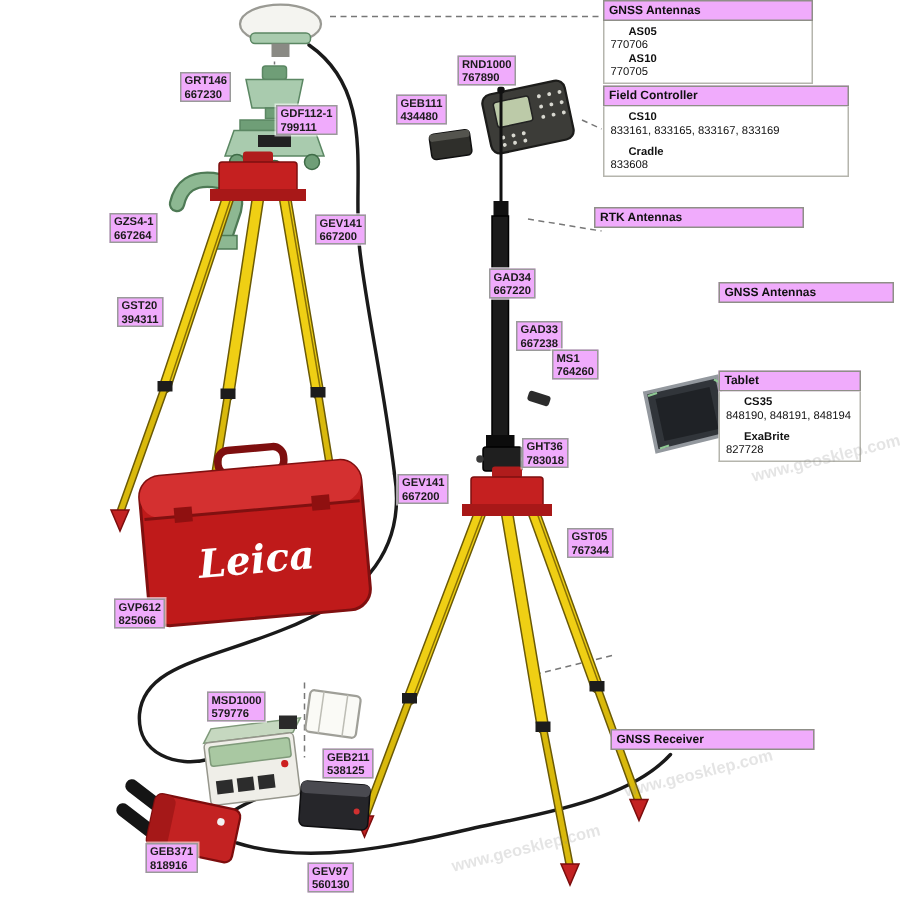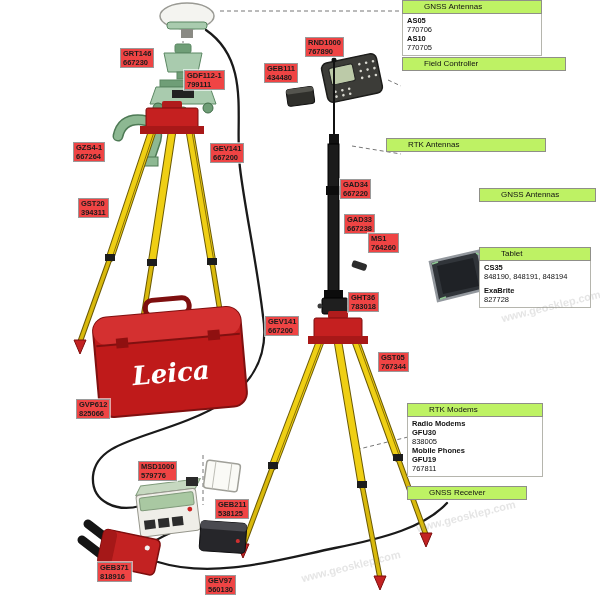--- a/index.html
+++ b/index.html
@@ -1,28 +1,28 @@
 <!DOCTYPE html>
 <html><head>
 <meta charset="utf-8">
 <style>
   html,body{margin:0;padding:0;background:#fff;}
   .stage{position:relative;width:600px;height:600px;overflow:hidden;background:#ffffff;
          font-family:"Liberation Sans",sans-serif;}
   svg.art{position:absolute;left:0;top:0;z-index:1;}
   
-  .plabel{position:absolute;z-index:6;background:#ef4444;border:1px solid #9a9a9a;
+  .plabel{position:absolute;z-index:6;background:#f0abfc;border:1px solid #9a9a9a;
           padding:0 2px;font-size:7.5px;font-weight:bold;line-height:9px;color:#1b1b1b;
           white-space:nowrap;box-shadow:0 0 0 1px rgba(255,255,255,.6);}
   
   .infobox{position:absolute;z-index:5;font-size:7.5px;line-height:9px;color:#111;}
-  .ib-h{background:#bef264;border:1px solid #8f8f88;padding:1px 21px;font-size:8px;
-        font-weight:normal;line-height:10px;}
+  .ib-h{background:#f0abfc;border:1px solid #8f8f88;padding:1px 3px;font-size:8px;
+        font-weight:bold;line-height:10px;}
   .ib-b{background:#ffffff;border:1px solid #b5b5ad;border-top:none;padding:2px 4px 3px 4px;}
-  .nm{font-weight:bold;}
+  .nm{font-weight:bold;margin-left:12px;}
   .no{font-weight:normal;}
   .gap{height:5px;}
   .watermark{position:absolute;z-index:9;color:#8a8a8a;opacity:.22;font-size:11px;
              font-weight:bold;transform:rotate(-14deg);white-space:nowrap;pointer-events:none;}
 </style>
 </head>
 <body>
 
 <div class="stage">
 
@@ -245,21 +245,21 @@
       <div>667200</div>
     </div>
   <div class="plabel" style="left:305px;top:37px">
       <div>RND1000</div>
       <div>767890</div>
     </div>
   <div class="plabel" style="left:264px;top:63px">
       <div>GEB111</div>
       <div>434480</div>
     </div>
-  <div class="plabel" style="left:340px;top:179px">
+  <div class="plabel" style="left:326px;top:179px">
       <div>GAD34</div>
       <div>667220</div>
     </div>
   <div class="plabel" style="left:344px;top:214px">
       <div>GAD33</div>
       <div>667238</div>
     </div>
   <div class="plabel" style="left:368px;top:233px">
       <div>MS1</div>
       <div>764260</div>
@@ -302,54 +302,50 @@
     <div class="ib-b">
       <div class="nm">AS05</div>
       <div class="no">770706</div>
       <div class="nm">AS10</div>
       <div class="no">770705</div>
     </div>
   </div>
 
   <div class="infobox" style="left:402px;top:57px;width:164px">
     <div class="ib-h">Field Controller</div>
-  </div>
-
-  <div class="infobox" style="left:386px;top:138px;width:160px">
+    <div class="ib-b">
+      <div class="nm">CS10</div>
+      <div class="no">833161, 833165, 833167, 833169</div>
+      <div class="gap"></div>
+      <div class="nm">Cradle</div>
+      <div class="no">833608</div>
+    </div>
+  </div>
+
+  <div class="infobox" style="left:396px;top:138px;width:140px">
     <div class="ib-h">RTK Antennas</div>
   </div>
 
   <div class="infobox" style="left:479px;top:188px;width:117px">
     <div class="ib-h">GNSS Antennas</div>
   </div>
 
-  <div class="infobox" style="left:479px;top:247px;width:112px">
+  <div class="infobox" style="left:479px;top:247px;width:95px">
     <div class="ib-h">Tablet</div>
     <div class="ib-b">
       <div class="nm">CS35</div>
       <div class="no">848190, 848191, 848194</div>
       <div class="gap"></div>
       <div class="nm">ExaBrite</div>
       <div class="no">827728</div>
     </div>
   </div>
 
-  <div class="infobox" style="left:407px;top:403px;width:136px">
-    <div class="ib-h">RTK Modems</div>
-    <div class="ib-b">
-      <div class="nm">Radio Modems</div>
-      <div class="nm">GFU30</div>
-      <div class="no">838005</div>
-      <div class="nm">Mobile Phones</div>
-      <div class="nm">GFU19</div>
-      <div class="no">767811</div>
-    </div>
-  </div>
-
-  <div class="infobox" style="left:407px;top:486px;width:120px">
+
+  <div class="infobox" style="left:407px;top:486px;width:136px">
     <div class="ib-h">GNSS Receiver</div>
   </div>
 
   <div class="watermark" style="left:300px;top:560px">www.geosklep.com</div>
   <div class="watermark" style="left:415px;top:510px">www.geosklep.com</div>
   <div class="watermark" style="left:500px;top:300px">www.geosklep.com</div>
 
 </div>
 
 </body></html>

